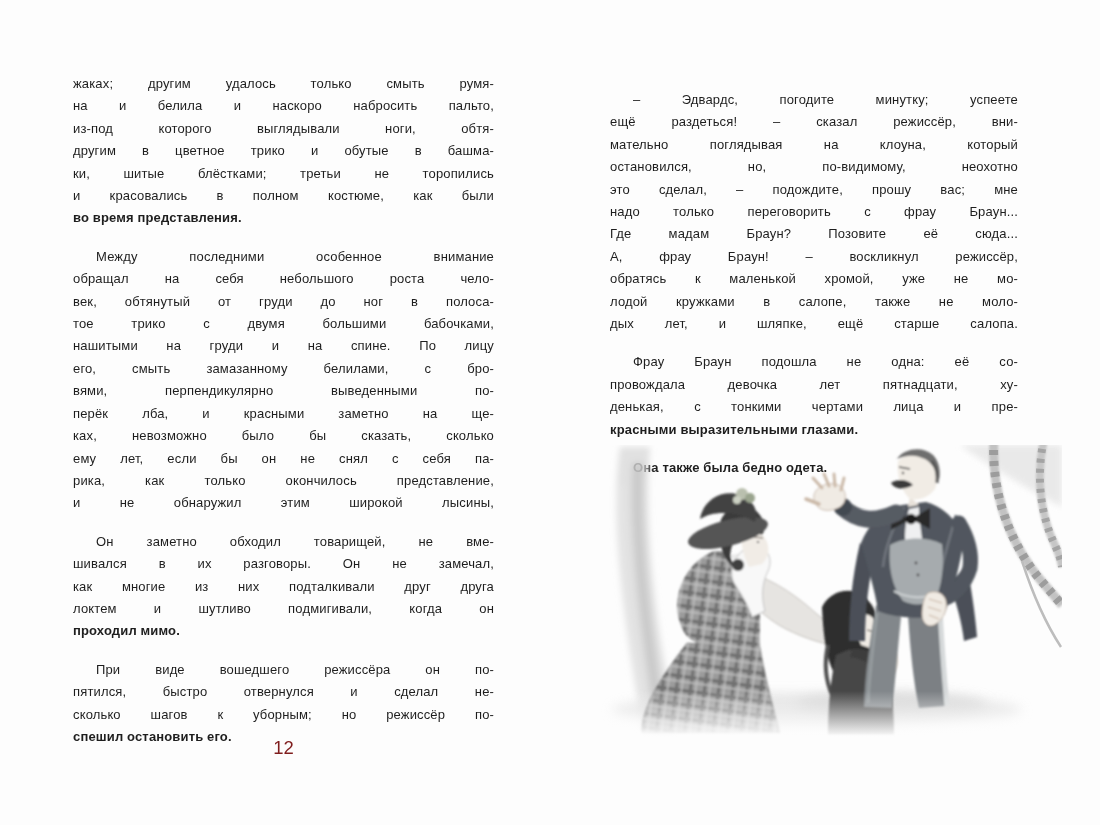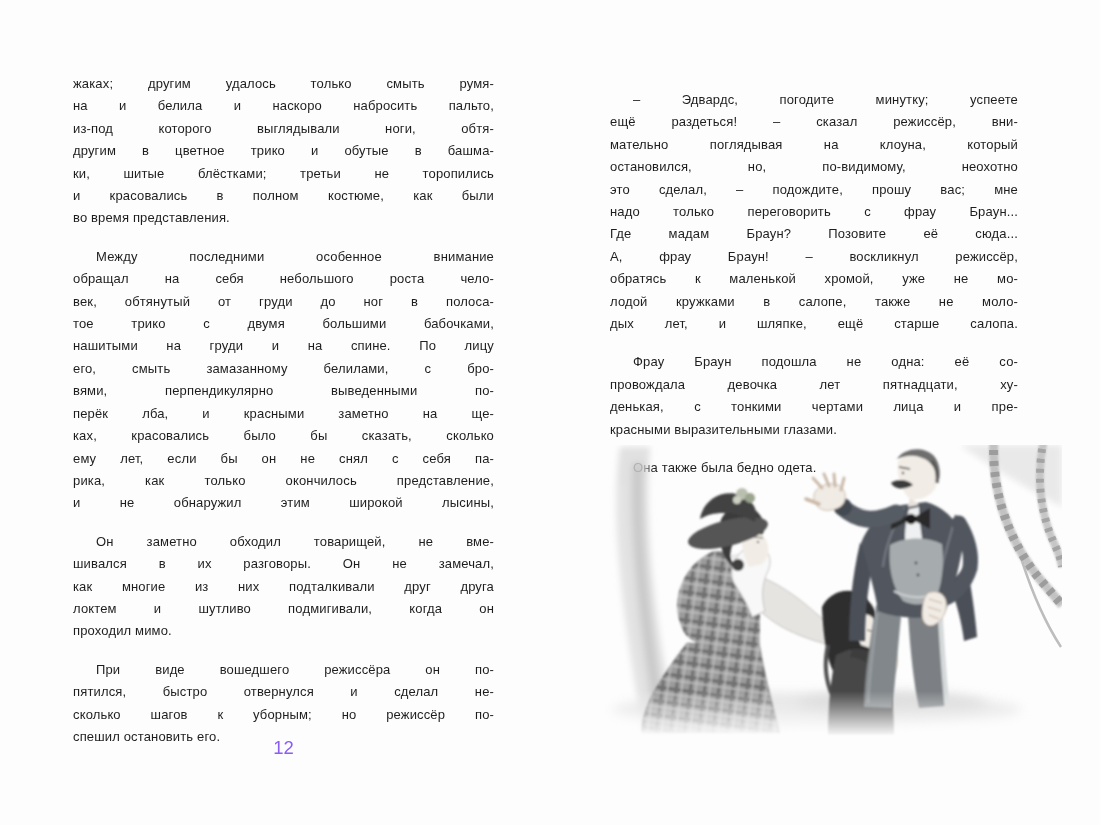--- a/index.html
+++ b/index.html
@@ -9,25 +9,25 @@
     font-family:"Liberation Sans","DejaVu Sans",sans-serif;
   }
   .text-col{
     position:absolute;top:73px;
     color:#1e1e1e;font-size:13px;line-height:22.4px;letter-spacing:.15px;
   }
   #left-col{left:73px;width:421px;}
   #right-col{left:610px;width:408px;}
   .para{margin:0;}
   .line{text-align:justify;text-align-last:justify;text-justify:inter-word;}
-  .line.last{text-align-last:left;}
+  .line.last{text-align-last:left;font-weight:bold;}
   .line.first{text-indent:23px;margin-top:16px;}
   #page-number{
     position:absolute;left:73px;top:737px;width:421px;
-    text-align:center;color:#8b5cf6;font-size:18.5px;
+    text-align:center;color:#7f1d1d;font-size:18.5px;
   }
   #illustration{position:absolute;left:592px;top:445px;width:470px;height:292px;}
 </style>
 </head>
 <body>
 
 <div id="left-col" class="text-col">
     <div class="para">
       <div class="line">жаках; другим удалось только смыть румя-</div>
       <div class="line">на и белила и наскоро набросить пальто,</div>
@@ -39,21 +39,21 @@
     </div>
     <div class="para">
       <div class="line first">Между последними особенное внимание</div>
       <div class="line">обращал на себя небольшого роста чело-</div>
       <div class="line">век, обтянутый от груди до ног в полоса-</div>
       <div class="line">тое трико с двумя большими бабочками,</div>
       <div class="line">нашитыми на груди и на спине. По лицу</div>
       <div class="line">его, смыть замазанному белилами, с бро-</div>
       <div class="line">вями, перпендикулярно выведенными по-</div>
       <div class="line">перёк лба, и красными заметно на ще-</div>
-      <div class="line">ках, красовались было бы сказать, сколько</div>
+      <div class="line">ках, невозможно было бы сказать, сколько</div>
       <div class="line">ему лет, если бы он не снял с себя па-</div>
       <div class="line">рика, как только окончилось представление,</div>
       <div class="line">и не обнаружил этим широкой лысины,</div>
     </div>
     <div class="para">
       <div class="line first">Он заметно обходил товарищей, не вме-</div>
       <div class="line">шивался в их разговоры. Он не замечал,</div>
       <div class="line">как многие из них подталкивали друг друга</div>
       <div class="line">локтем и шутливо подмигивали, когда он</div>
       <div class="line last">проходил мимо.</div>

